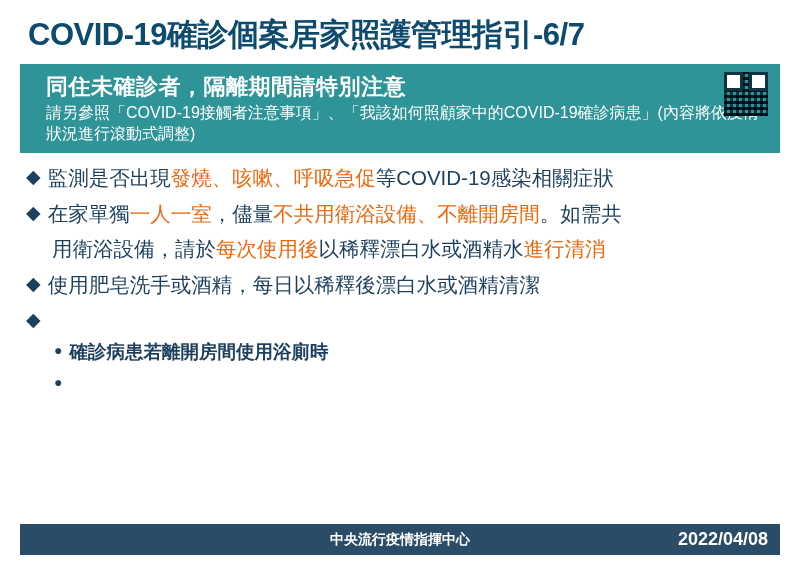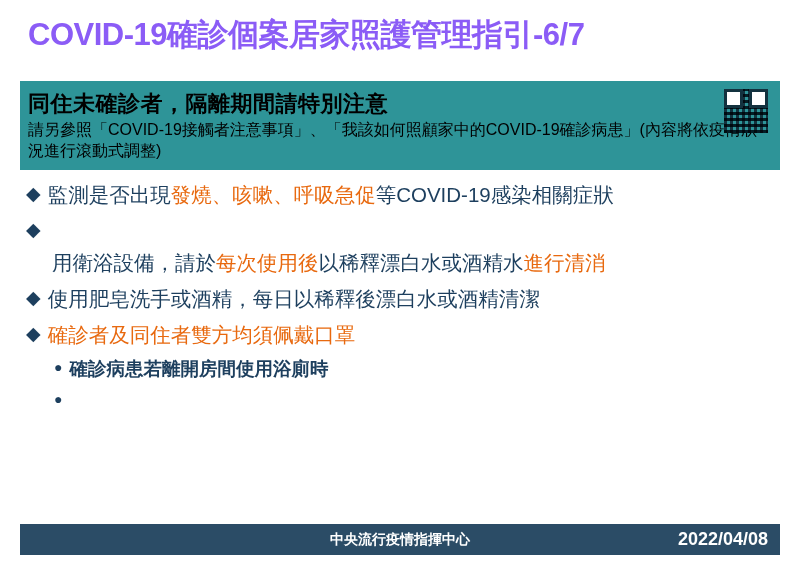--- a/index.html
+++ b/index.html
@@ -20,34 +20,34 @@
     height: 565px;
     box-sizing: border-box;
     background: #ffffff;
     padding: 18px 20px 0 20px;
   }
 
   
   .title {
     font-size: 31px;
     font-weight: bold;
-    color: #8b5cf6;
+    color: #0c4a6e;
     letter-spacing: -0.5px;
     line-height: 1.1;
     padding-left: 8px;
-    margin-bottom: 29px;
+    margin-bottom: 12px;
     white-space: nowrap;
   }
 
   
   .band {
     position: relative;
     background: #2e9498;
-    color: #000000;
-    padding: 10px 14px 8px 8px;
+    color: #ffffff;
+    padding: 10px 14px 8px 26px;
     min-height: 54px;
     box-sizing: border-box;
   }
   .band-title {
     font-size: 22px;
     font-weight: bold;
     line-height: 1.15;
     letter-spacing: 0.5px;
   }
   .band-sub {
@@ -167,33 +167,33 @@
 
   <div class="body">
 
     <div class="bullet-row">
       <span class="diamond">◆</span>
       <span class="btext"><span>監測是否出現</span><span class="hl">發燒、咳嗽、呼吸急促</span><span>等COVID-19感染相關症狀</span></span>
     </div>
 
     <div class="bullet-row">
       <span class="diamond">◆</span>
+      <span class="btext"><span>在家單獨</span><span class="hl">一人一室</span><span>，儘量</span><span class="hl">不共用衛浴設備、不離開房間</span><span>。如需共</span></span>
     </div>
     <div class="bullet-row">
       <span class="btext indent2"><span>用衛浴設備，請於</span><span class="hl">每次使用後</span><span>以稀釋漂白水或酒精水</span><span class="hl">進行清消</span></span>
     </div>
 
     <div class="bullet-row">
       <span class="diamond">◆</span>
       <span class="btext">使用肥皂洗手或酒精，每日以稀釋後漂白水或酒精清潔</span>
     </div>
 
     <div class="bullet-row">
       <span class="diamond">◆</span>
-      <span class="btext hl">確診者及同住者雙方均須佩戴口罩</span>
     </div>
 
     <div class="sub-row">
       <span class="dot">●</span>
       <span class="stext">確診病患若離開房間使用浴廁時</span>
     </div>
 
     <div class="sub-row">
       <span class="dot">●</span>
     </div>

